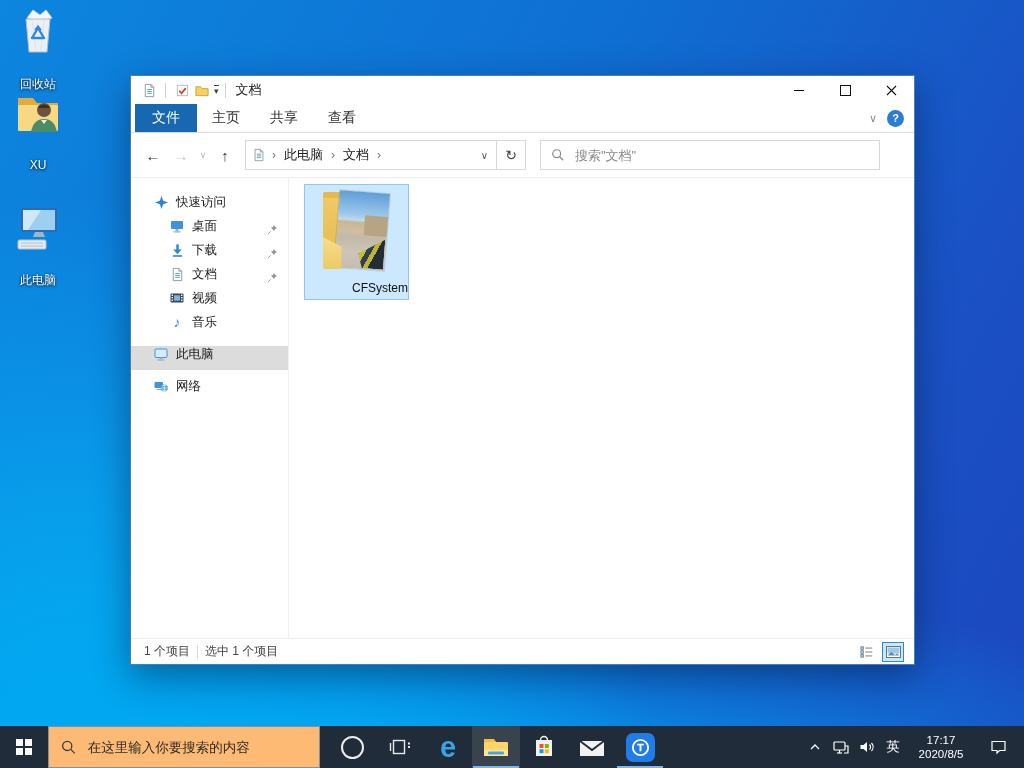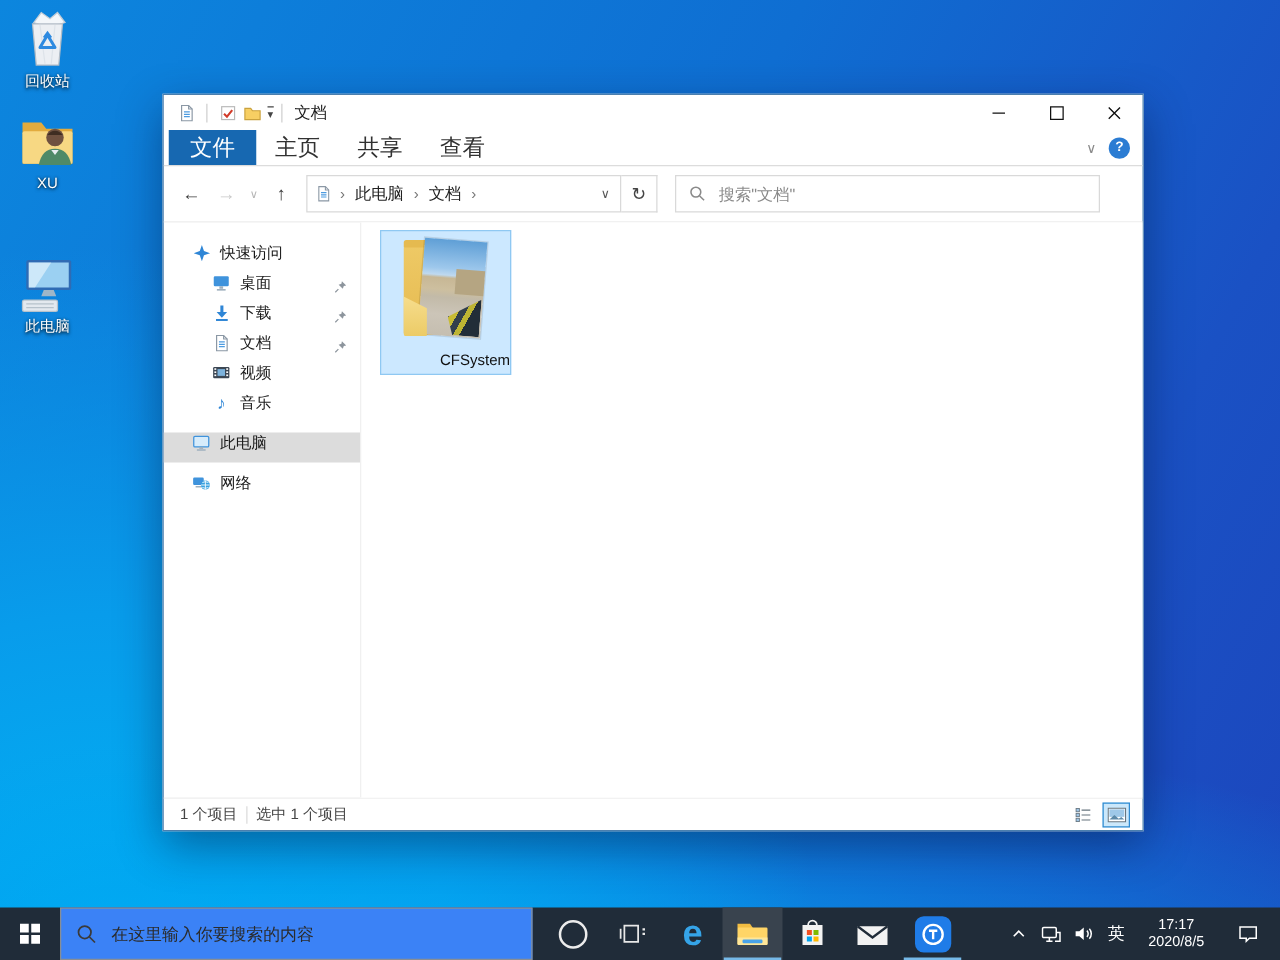--- a/index.html
+++ b/index.html
@@ -5,38 +5,38 @@
   html,body{margin:0;padding:0}
   #stage{position:relative;width:1024px;height:768px;overflow:hidden;
     font-family:"Liberation Sans","DejaVu Sans",sans-serif;
     background:
       radial-gradient(140% 55% at 40% 108%, rgba(0,178,246,.95) 0%, rgba(0,160,240,.45) 35%, rgba(0,150,235,0) 62%),
       radial-gradient(90% 120% at 8% 100%, #00b2f4 0%, #089ceb 30%, rgba(8,150,232,0) 62%),
       linear-gradient(118deg,#0c86de 0%,#0f6ed2 45%,#1a51c4 78%,#1c46bd 100%);}
   
   .dicon{position:absolute;width:76px;text-align:center;cursor:default}
   .dicon svg{display:block;margin:0 auto}
-  .dlabel{display:block;margin-top:1px;font-size:12px;color:#fff;
+  .dlabel{display:block;margin-top:20px;font-size:12px;color:#fff;
     text-shadow:0 1px 3px rgba(0,0,0,.75),0 0 2px rgba(0,0,0,.5)}
   
   #win{position:absolute;left:130px;top:75px;width:785px;height:590px;background:#fff;
     border:1px solid #4b7fae;box-shadow:0 12px 34px rgba(0,20,60,.45);box-sizing:border-box;
     display:flex;flex-direction:column}
   .titlebar{height:28px;display:flex;align-items:center;padding-left:8px;flex:0 0 auto}
   .titlebar .sep{width:1px;height:15px;background:#d0d0d0;margin:0 6px}
   .qbtn{display:grid;place-items:center;width:20px;height:22px}
   .qatdrop{font-size:9px;color:#444;border-top:1px solid #444;padding-top:1px;line-height:8px;margin-left:2px}
   .wtitle{font-size:13px;color:#1a1a1a;margin-left:4px}
   .wctrls{margin-left:auto;display:flex;height:100%}
   .wbtn{width:46px;height:100%;display:grid;place-items:center}
   .wbtn.min i{display:block;width:10px;border-top:1px solid #111}
   .wbtn.max i{display:block;width:9px;height:9px;border:1px solid #111}
   
   .tabsrow{height:28px;display:flex;align-items:stretch;border-bottom:1px solid #dcdcdc;flex:0 0 auto}
-  .tab{display:flex;align-items:center;padding:0 15px;font-size:18px;color:#323232}
+  .tab{display:flex;align-items:center;padding:0 15px;font-size:14px;color:#323232}
   .tab.file{background:#1768b1;color:#fff;margin-left:4px;padding:0 17px}
   .ribbon-right{margin-left:auto;display:flex;align-items:center;gap:10px;padding-right:10px}
   .collapse{font-size:11px;color:#8a8a8a}
   .helpbtn{width:17px;height:17px;border-radius:50%;background:#2b7cd3;color:#fff;font-size:11px;
     font-weight:bold;display:grid;place-items:center}
   
   .addrrow{height:44px;display:flex;align-items:center;padding:0 10px;border-bottom:1px solid #ededed;flex:0 0 auto}
   .nav{display:flex;align-items:center;gap:4px}
   .nbtn{width:24px;height:26px;display:grid;place-items:center;font-size:15px}
   .nbtn.back{color:#3b3b3b}.nbtn.fwd{color:#c9c9c9}
@@ -90,21 +90,21 @@
   .statusbar .sdiv{width:1px;height:14px;background:#dcdcdc}
   .viewbtns{margin-left:auto;display:flex;gap:4px;padding-right:4px}
   .vbtn{width:22px;height:20px;display:grid;place-items:center;box-sizing:border-box}
   .vbtn.active{background:#cbe8fb;border:1px solid #2f8bd1}
   
   #taskbar{position:absolute;left:0;bottom:0;width:1024px;height:42px;background:#202c39;
     display:flex;align-items:stretch}
   .tslot{width:48px;display:grid;place-items:center;position:relative;flex:0 0 auto}
   .tslot.running::after{content:"";position:absolute;left:1px;right:1px;bottom:0;height:2px;background:#76b9e8}
   .tslot.active{background:#39434e}
-  .tsearch{width:378px;background:#3b82f6;border:1px solid #888e94;box-sizing:border-box;
+  .tsearch{width:272px;background:#fdba74;border:1px solid #888e94;box-sizing:border-box;
     display:flex;align-items:center;gap:10px;padding-left:12px;flex:0 0 auto}
   .tsearch input{border:none;outline:none;background:transparent;font-size:13.5px;color:#1d1d1d;width:250px;
     font-family:"Liberation Sans","DejaVu Sans",sans-serif}
   .tsearch input::placeholder{color:#2b2b2b}
   .startgrid{display:grid;grid-template-columns:7px 7px;grid-template-rows:7px 7px;gap:1.5px}
   .startgrid i{background:#fff}
   .cortana{width:19px;height:19px;border:2px solid #ececec;border-radius:50%}
   .edge-e{font-size:29px;font-weight:bold;color:#35a4e8;line-height:29px}
   .dapp{width:29px;height:29px;border-radius:7px;background:#1f7ce8;display:grid;place-items:center}
   .tray{margin-left:auto;display:flex;align-items:center;padding-right:4px}

